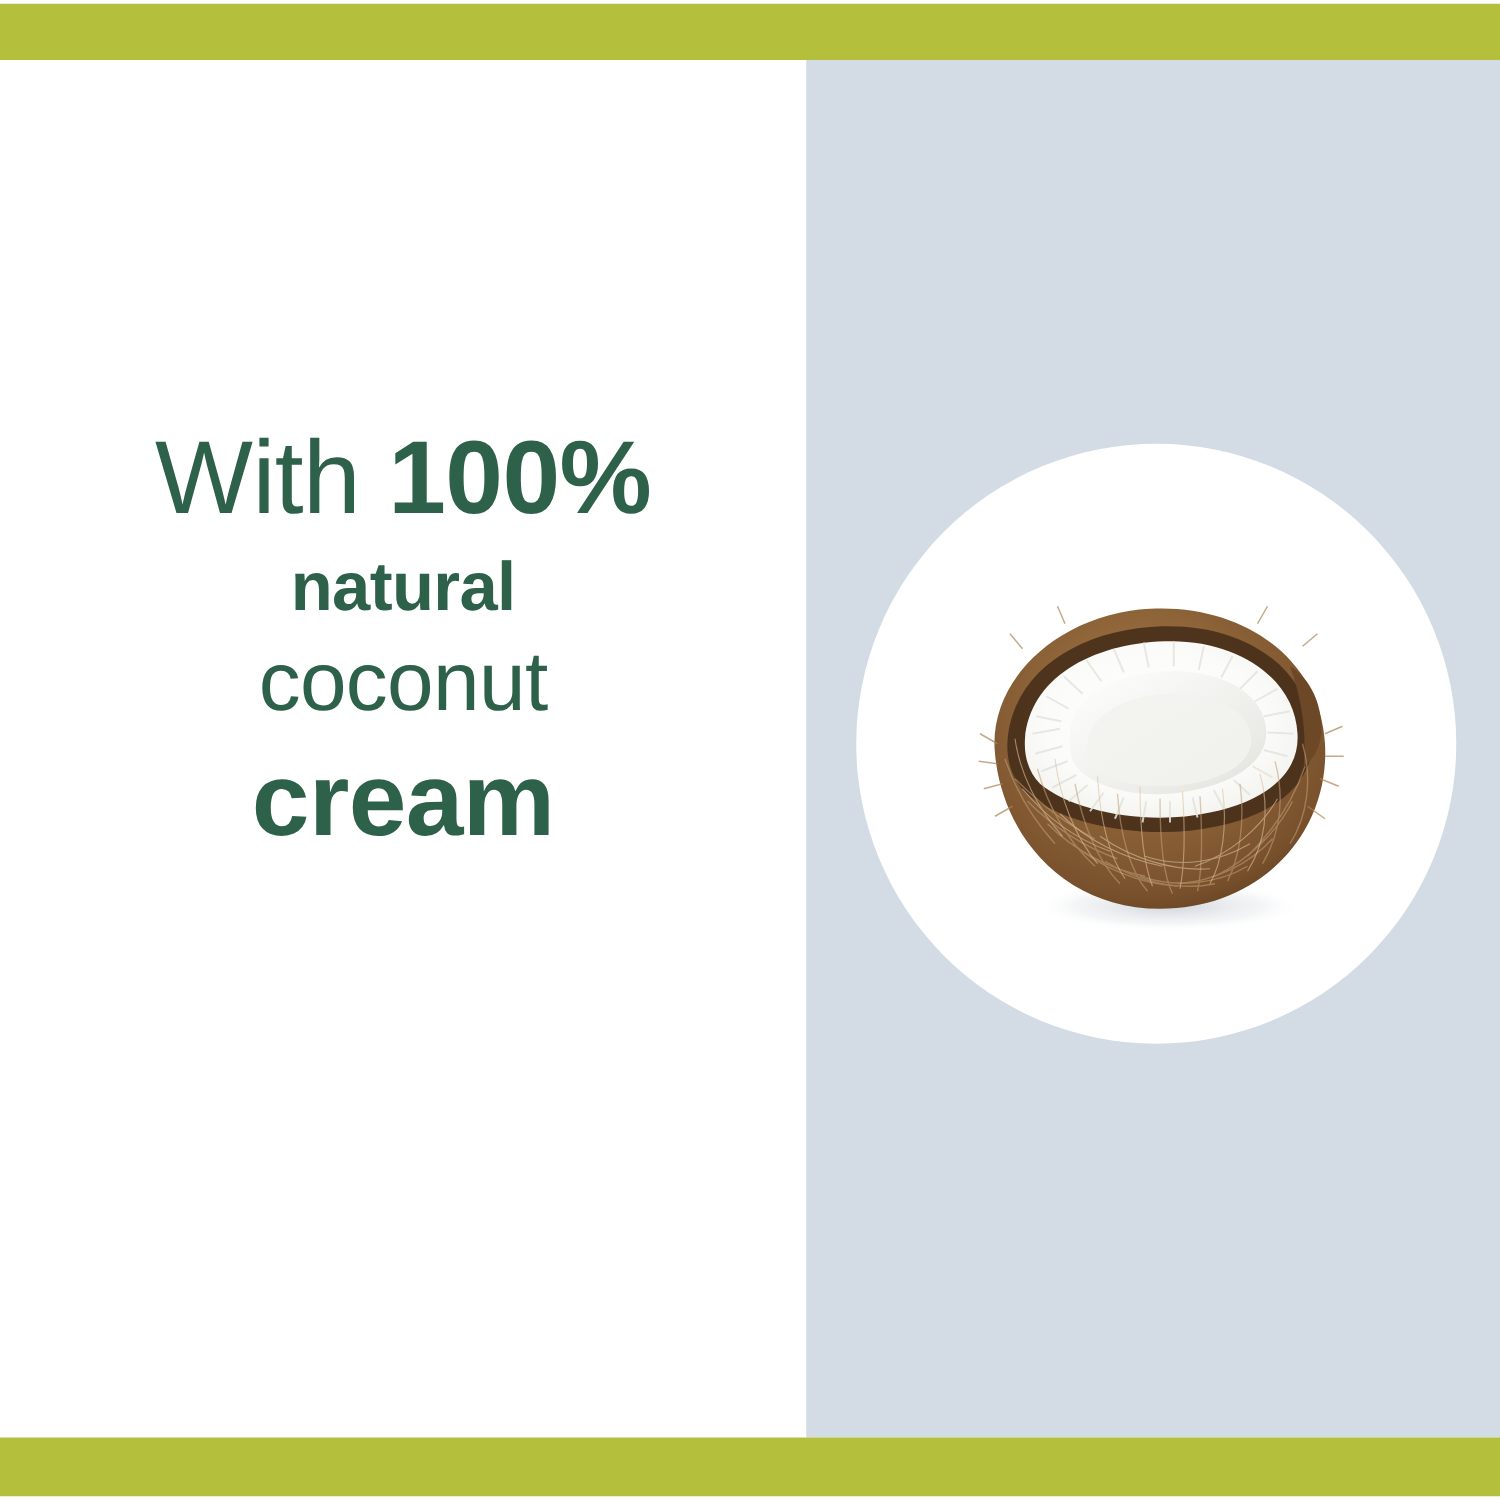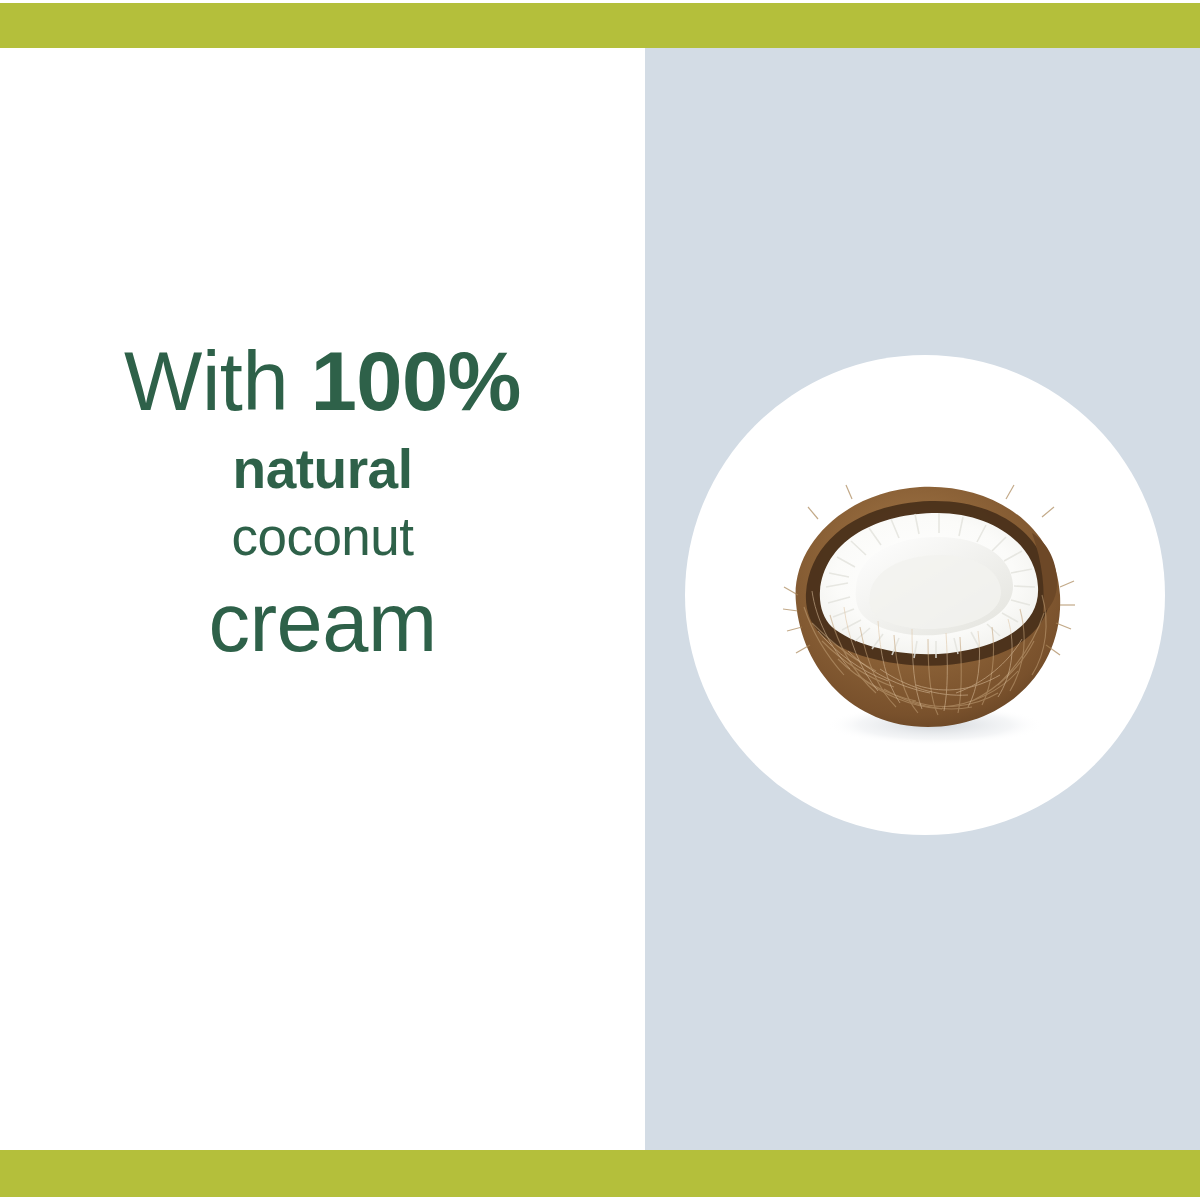--- a/index.html
+++ b/index.html
@@ -61,22 +61,22 @@
     letter-spacing: -0.5px;
   }
 
   .headline-line {
     display: block;
     white-space: nowrap;
   }
 
   #headline-line-1 { font-size: 83px; font-weight: 400; }
   #headline-line-2 { font-size: 55px; font-weight: 700; }
-  #headline-line-3 { font-size: 53px; font-weight: 400; }
-  #headline-line-4 { font-size: 83px; font-weight: 400; }
+  #headline-line-3 { font-size: 67px; font-weight: 400; }
+  #headline-line-4 { font-size: 83px; font-weight: 700; }
 
   .hl-light { font-weight: 400; }
   .hl-bold  { font-weight: 700; }
 
   
   #product-circle {
     position: absolute;
     left: 685px;
     top: 355px;
     width: 480px;

